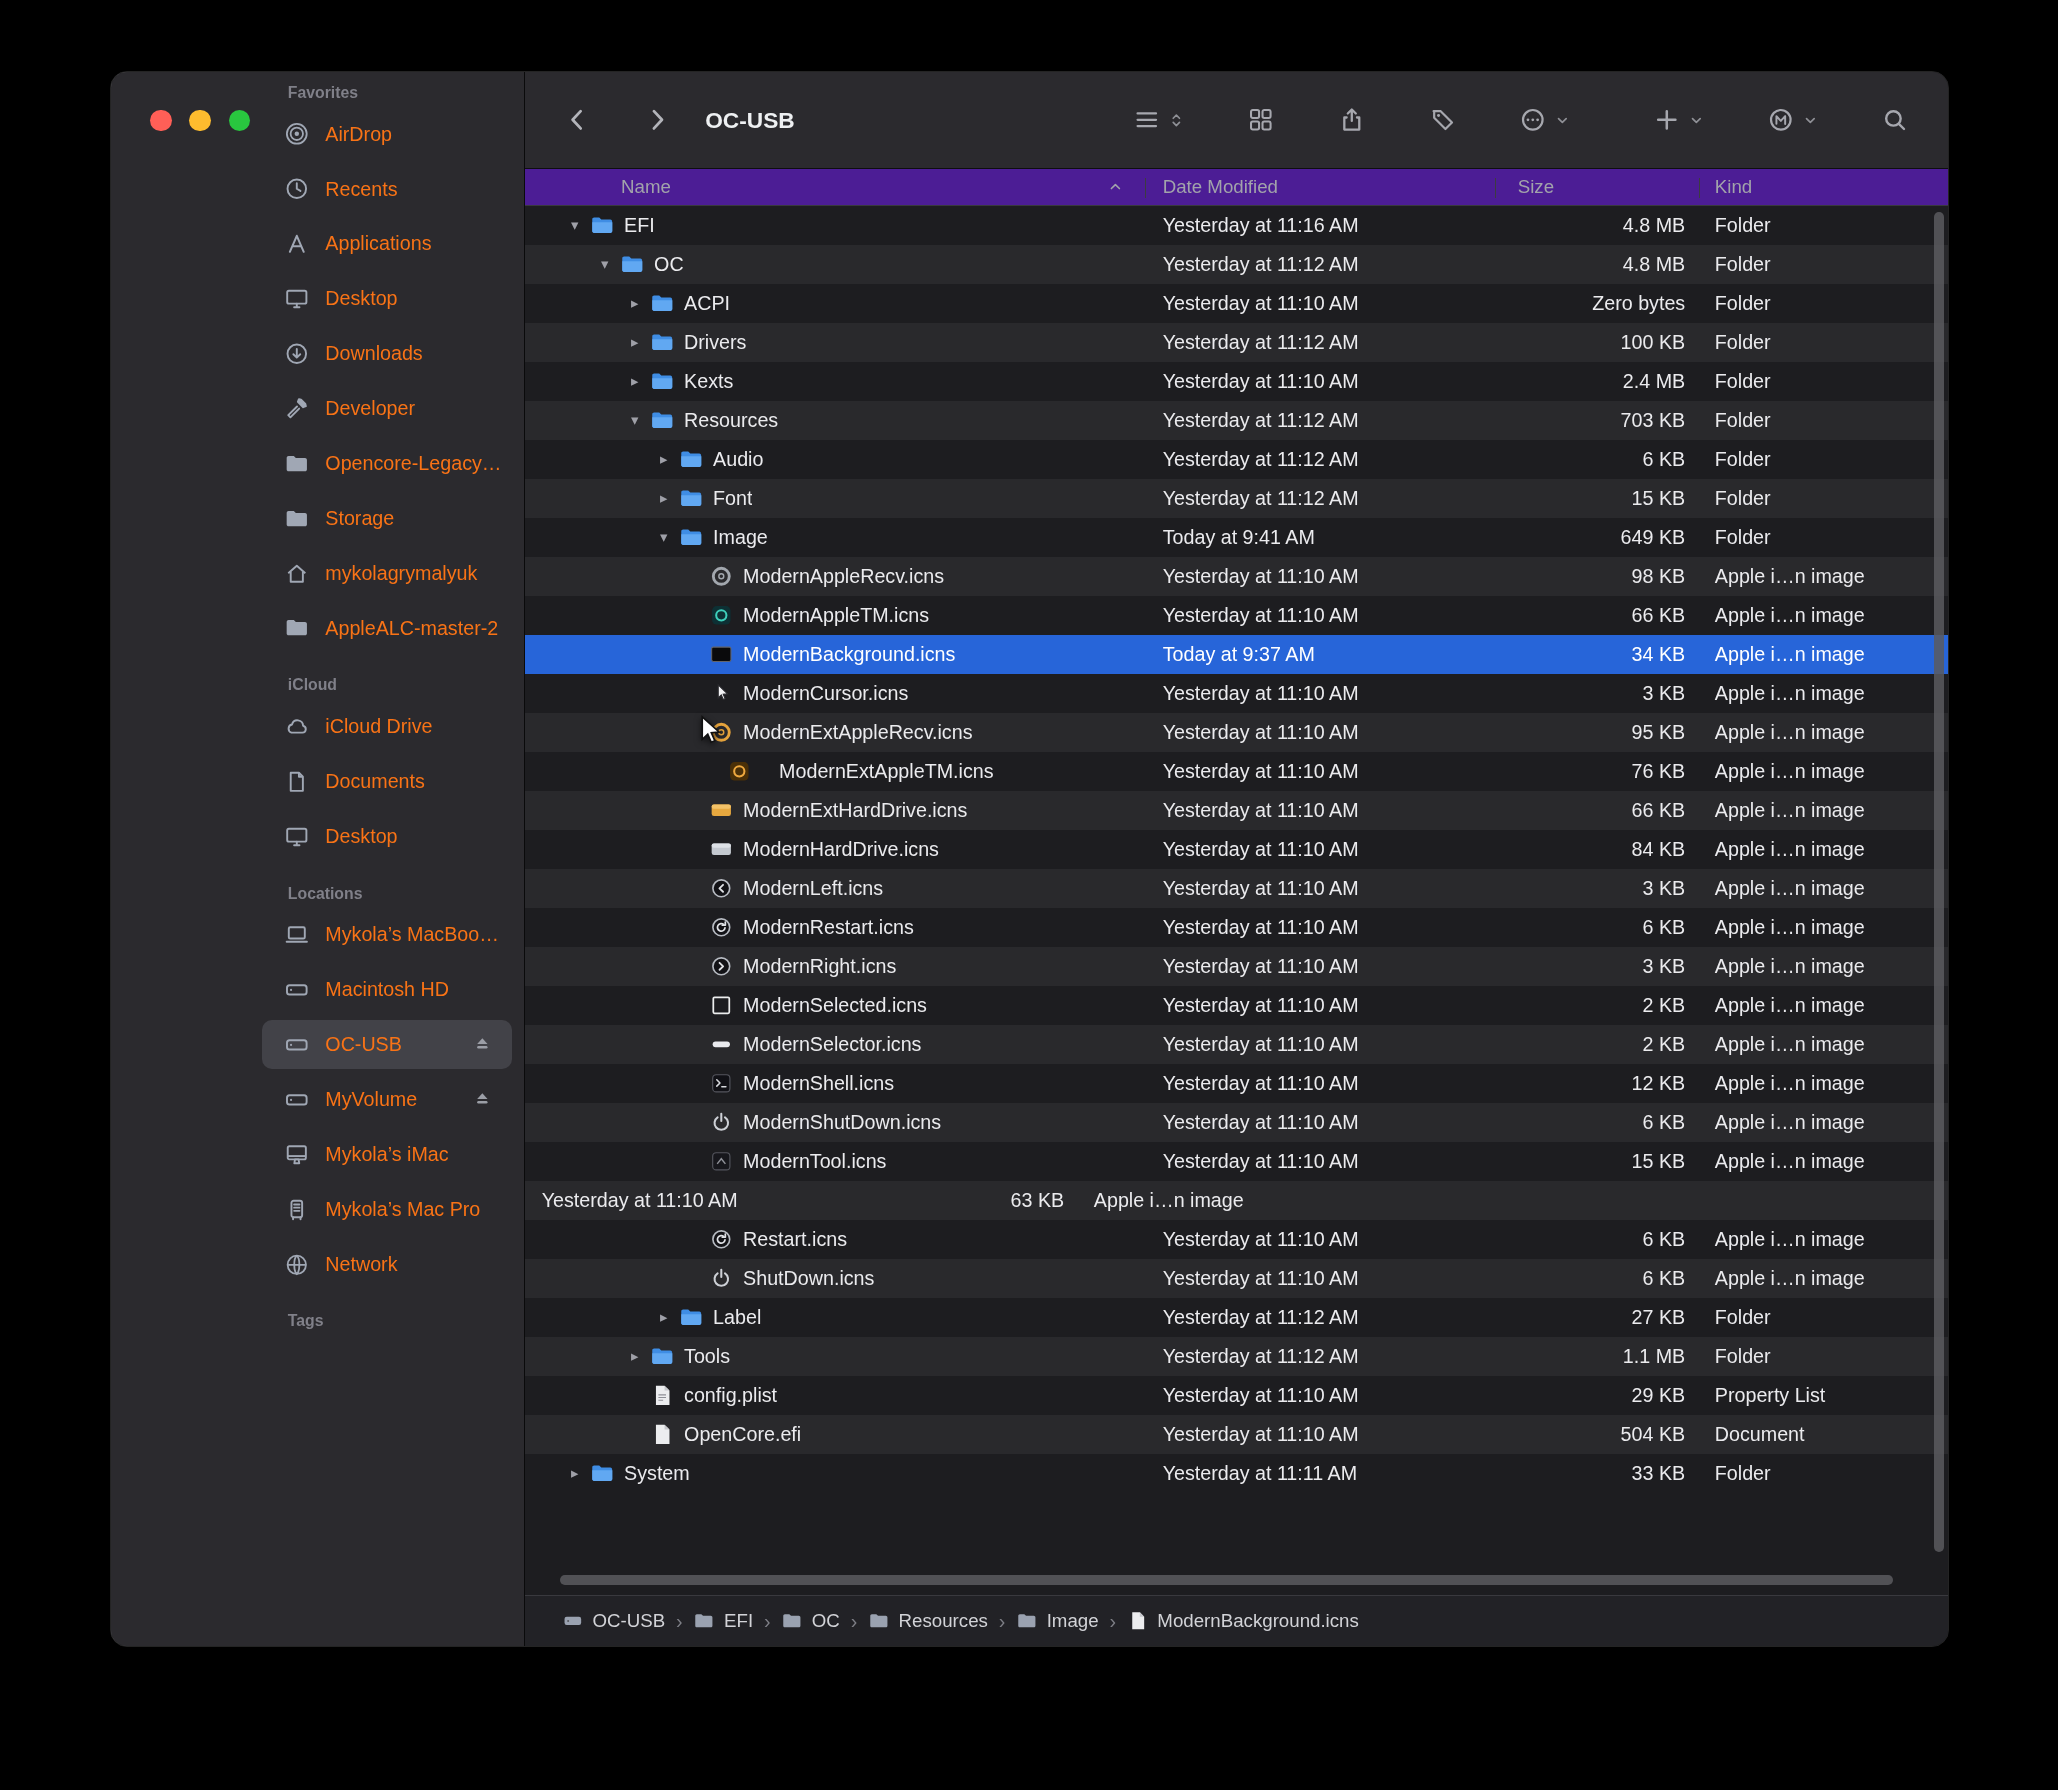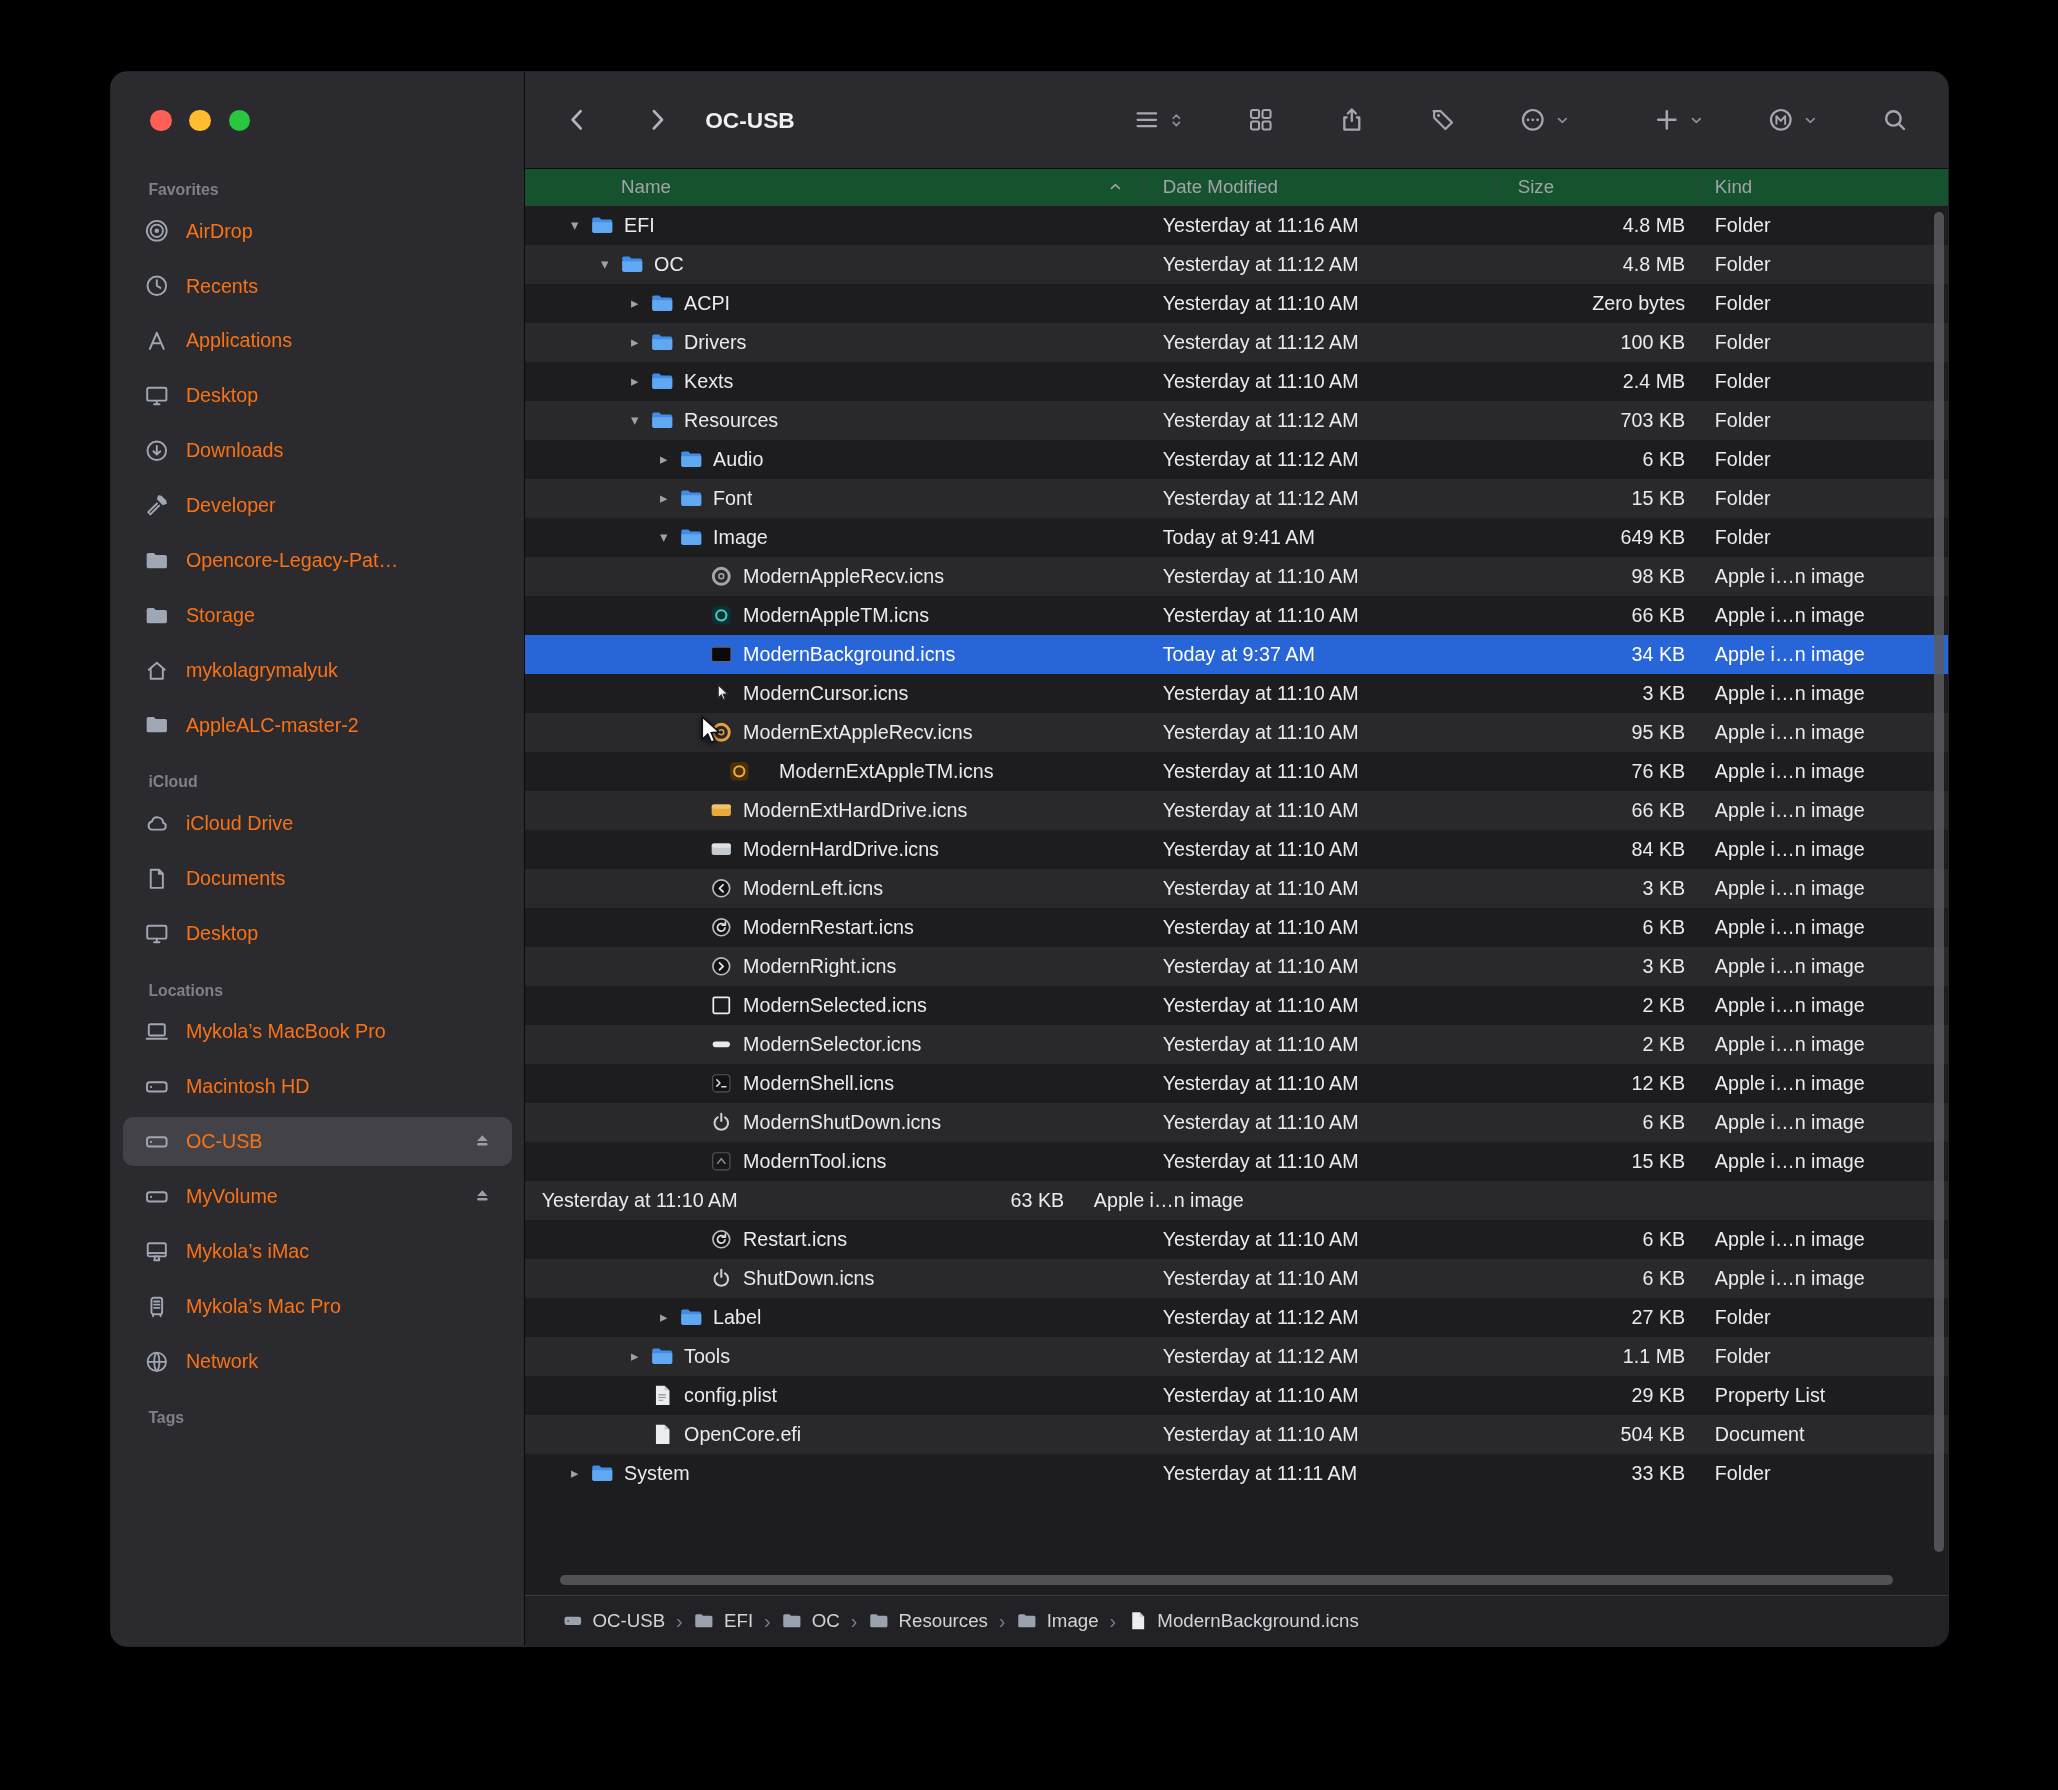--- a/index.html
+++ b/index.html
@@ -10,21 +10,21 @@
     overflow:hidden; position:relative;
     -webkit-font-smoothing:antialiased;
   }
   .window {
     position:absolute; left:111px; top:72px; width:1837px; height:1574px;
     border-radius:15.8px; overflow:hidden; display:flex; background:#1d1d20;
     box-shadow:0 29.6px 89px rgba(0,0,0,.9);
     outline:1px solid rgba(255,255,255,.14);
   }
   
-  .sidebar { width:414px; flex:none; background:#2b2a2e; display:flex; flex-direction:column; border-right:1px solid #0a0a0b; }
+  .sidebar { width:414px; flex:none; background:#2b2a2e; display:flex; flex-direction:row; border-right:1px solid #0a0a0b; }
   .traffic { height:97px; flex:none; display:flex; align-items:center; gap:17.7px; padding-left:39px; }
   .tl { width:21.7px; height:21.7px; border-radius:50%; }
   .tl-red   { background:var(--traffic-red); }
   .tl-yellow{ background:var(--traffic-yellow); }
   .tl-green { background:var(--traffic-green); }
   .sb-scroll { flex:1; overflow:hidden; padding:0 11.8px; }
   .sb-header { font-size:15.8px; font-weight:700; color:#808089; padding-left:25.6px; margin:23.6px 0 7.9px; }
   .sb-section:first-child .sb-header { margin-top:11.8px; }
   .sb-item {
     height:49px; margin-bottom:5.9px; display:flex; align-items:center; gap:15.8px;
@@ -47,21 +47,21 @@
   .tb-spacer { flex:1; }
   .tb-btn { display:flex; align-items:center; gap:6.9px; color:#a6a7ae; cursor:default; }
   #tb-left .tb-btn { color:#b3b4ba; }
   .tb-btn .icon { width:27.6px; height:27.6px; }
   .tb-btn .icon.tb-chev { width:16.7px; height:16.7px; color:#8f9096; }
   .tb-new-item { margin-left:19.7px; }
   .tb-title { font-size:22.7px; font-weight:700; color:#eef0f2; margin-left:35px; }
   
   .colheads {
     height:37px; flex:none; display:flex; align-items:center; font-size:18.7px; color:#a2a3ab;
-    border-bottom:1px solid #39393e; position:relative; background:#14532d;
+    border-bottom:1px solid #39393e; position:relative; background:#4c1d95;
   }
   .ch { height:100%; display:flex; align-items:center; }
   .ch-name { width:621px; padding-left:96px; position:relative; flex:none; }
   .sort-icon { position:absolute; left:583px; top:50%; transform:translateY(-50%); color:#a2a3ab; display:flex; }
   .ch-date { width:350px; padding-left:16.7px; flex:none; }
   .ch-size { width:204px; padding-left:21.7px; flex:none; }
   .ch-kind { flex:1; padding-left:14.8px; }
   .ch-div { position:absolute; top:8.9px; height:19.7px; width:1px; background:#3c3c41; }
   
   .list { flex:1; min-height:0; position:relative; font-size:19.7px; color:#ebebee; overflow:hidden; }

